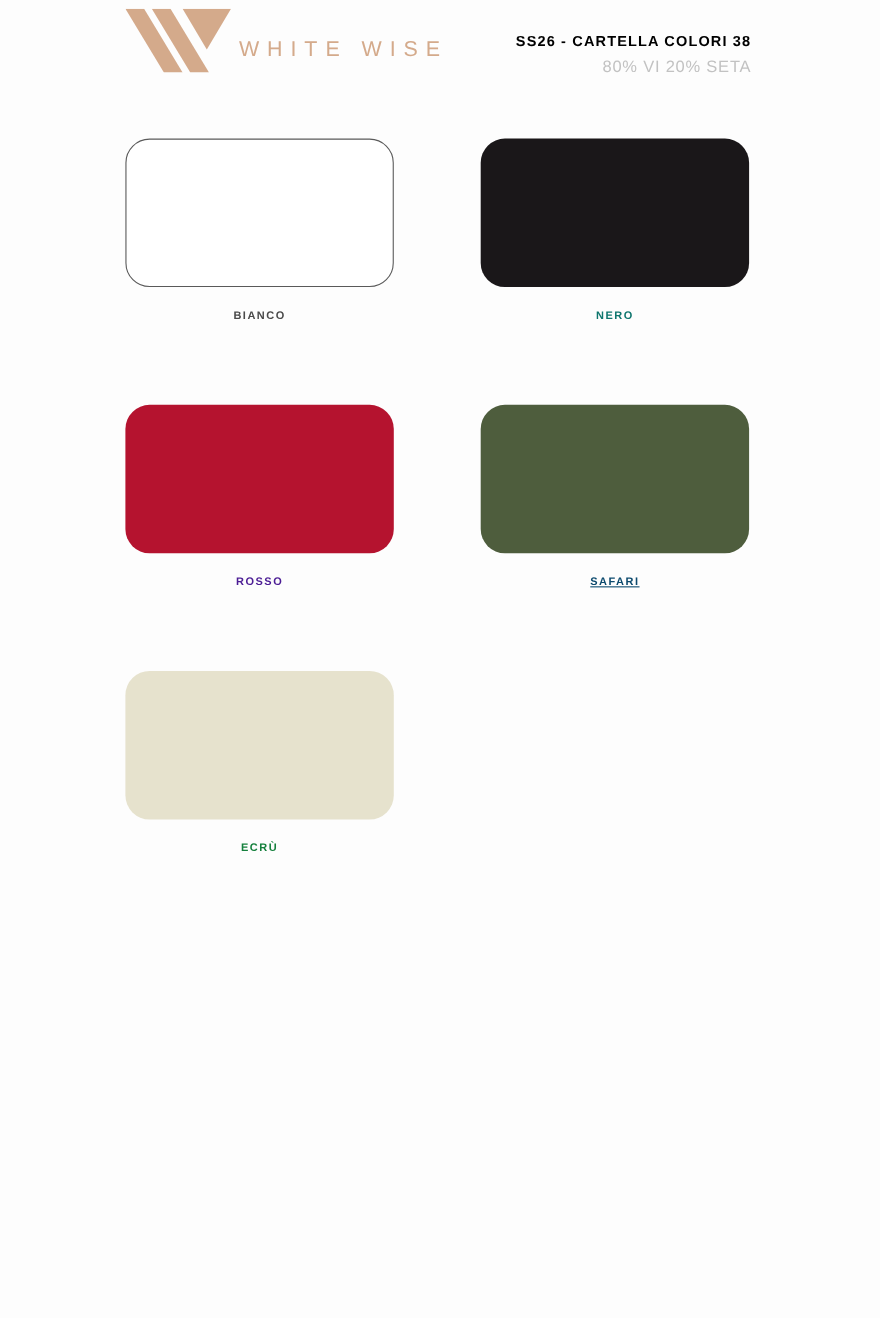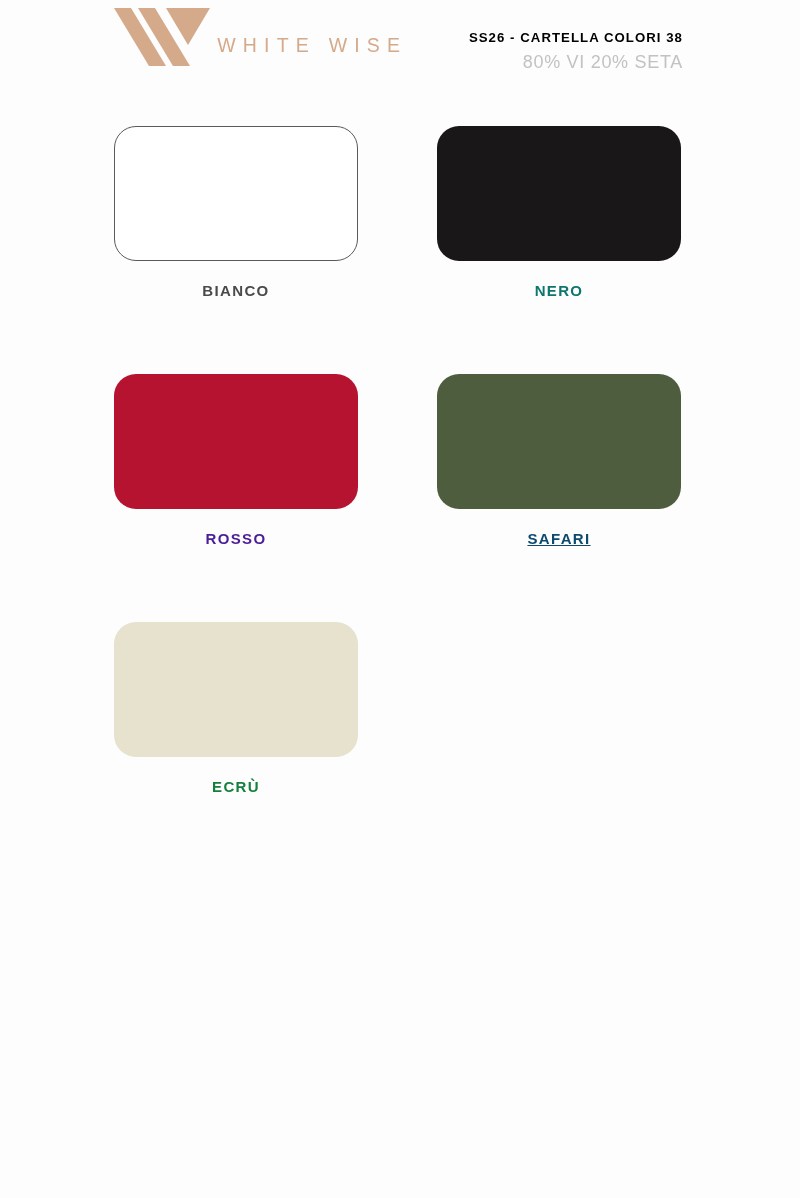--- a/index.html
+++ b/index.html
@@ -60,21 +60,21 @@
   .doc-meta-title {
     font-size: 13.2px;
     font-weight: 700;
     letter-spacing: 1.05px;
     color: #b7b7b7;
     white-space: nowrap;
   }
 
   .doc-meta-sub {
     margin-top: 9px;
-    font-size: 18px;
+    font-size: 15px;
     font-weight: 400;
     letter-spacing: 0.7px;
     color: #c2c2c2;
     white-space: nowrap;
   }
 
   
   .swatch-grid {
     position: absolute;
     left: 114px;
@@ -97,21 +97,21 @@
     box-sizing: border-box;
   }
 
   .swatch-chip.outlined {
     border: 1px solid #5a5a5a;
   }
 
   .swatch-label {
     margin-top: 21px;
     text-align: center;
-    font-size: 15px;
+    font-size: 10px;
     font-weight: 700;
     letter-spacing: 1.35px;
     color: #4a4a4a;
     white-space: nowrap;
   }
 </style>
 </head>
 <body style="background: rgb(253, 253, 253);">
 
 <div class="header">

